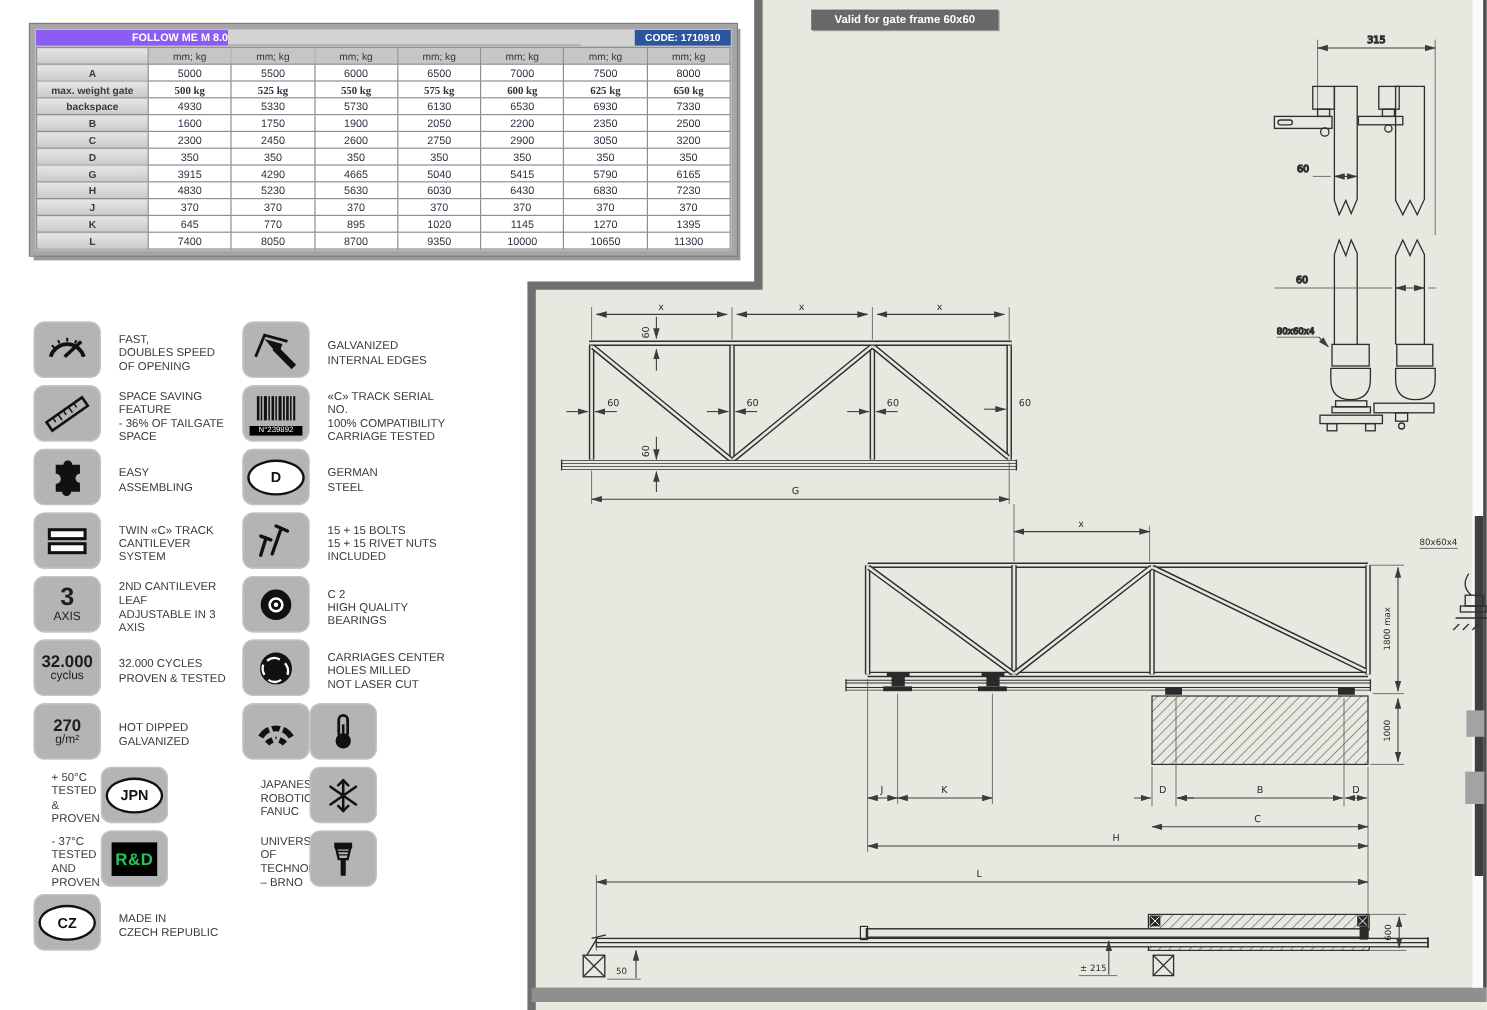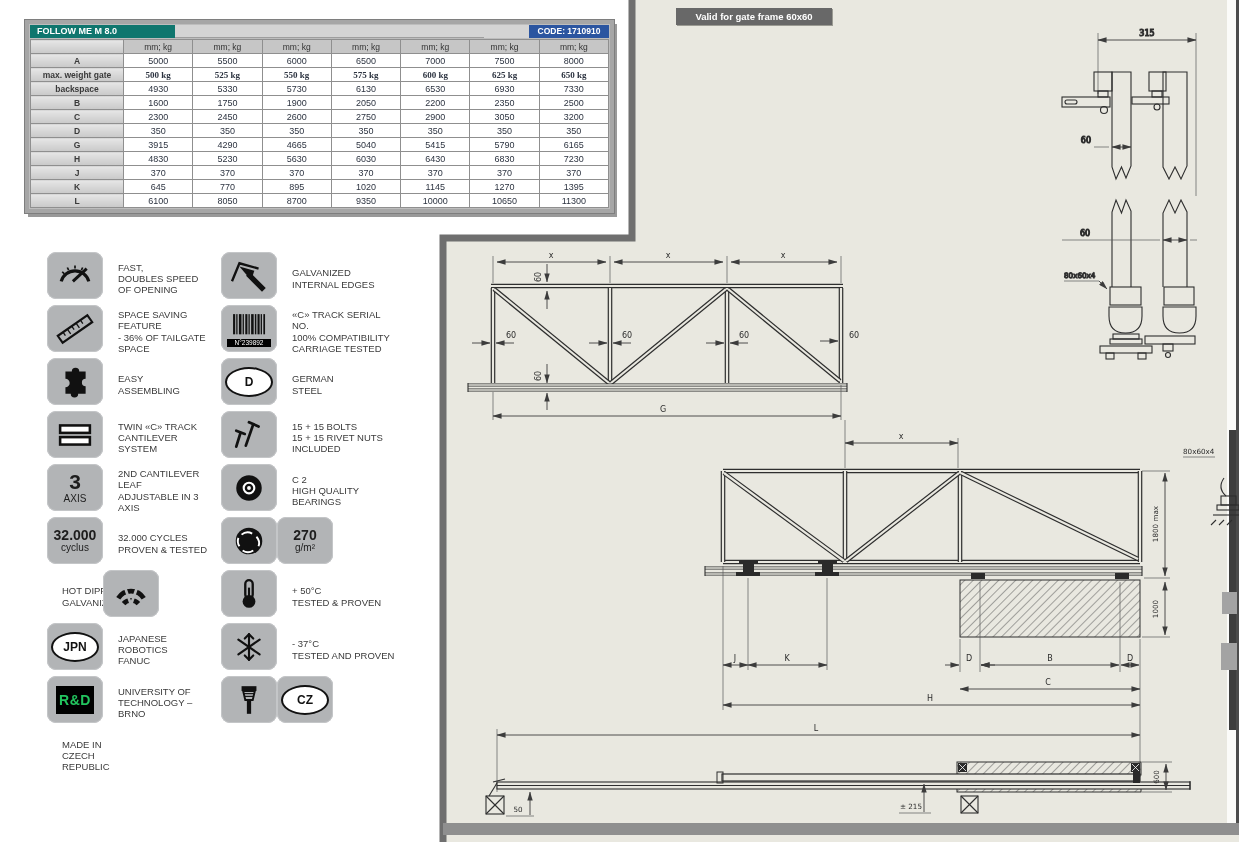--- a/index.html
+++ b/index.html
@@ -21,33 +21,33 @@
   .dim-t.en{text-anchor:end;}
 
   
   .valid-header{position:absolute;left:652px;top:8px;width:156px;height:17px;background:#686868;
     color:#fff;font:bold 9.5px/17px "Liberation Sans",sans-serif;text-align:center;box-shadow:1px 1px 0 #9b9b93;margin-left:24px;}
 
   
   .spec-table{position:absolute;left:25px;top:20px;width:579px;background:#bdbdbd;border:4px solid #a6a6a6;
     outline:1px solid #7e7e7e;box-shadow:3px 4px 0 rgba(70,70,70,.55);padding:1px;}
   .tbar{display:flex;height:13px;background:#d4d4d4;margin-bottom:1px;}
-  .tbar-title{width:138px;background:#0f766e;color:#fff;font:bold 9px/13px "Liberation Sans",sans-serif;padding-left:7px;}
+  .tbar-title{width:138px;background:#8b5cf6;color:#fff;font:bold 9px/13px "Liberation Sans",sans-serif;padding-left:22px;text-align:right;}
   .tbar-fill{flex:1;background:#d4d4d4;border-bottom:1px solid #9e9e9e;}
   .tbar-code{width:80px;background:#2b55a0;color:#fff;font:bold 8.5px/13px "Liberation Sans",sans-serif;text-align:center;margin-left:45px;}
   .spec-table table{width:100%;border-collapse:collapse;background:#fff;table-layout:fixed;}
   .spec-table td{border:1px solid #8f8f8f;font:9px "Liberation Sans",sans-serif;color:#2c3340;text-align:center;
     height:13px;padding:0;overflow:hidden;white-space:nowrap;}
   .spec-table td.lbl{background:linear-gradient(#e6e6e6,#c9c9c9);font-weight:bold;color:#3a3a3a;width:92px;font-size:8.5px;}
   .spec-table thead td{background:#c6c6c6;color:#333;font-size:8.5px;}
   .spec-table td.bold{font-weight:bold;font-family:Liberation Serif, serif;}
 
   
-  #features{position:absolute;left:28px;top:252px;width:380px;display:grid;
-    grid-template-columns:56px 118px 56px 122px;grid-auto-rows:53px;margin-left:19px;}
+  #features{position:absolute;left:28px;top:268px;width:380px;display:grid;
+    grid-template-columns:56px 118px 56px 122px;grid-auto-rows:53px;}
   .tile-wrap{align-self:start;}
   .tile{width:56px;height:47px;background:#b2b4b6;border-radius:9px;display:flex;align-items:center;
     justify-content:center;position:relative;box-shadow:inset 0 0 0 1px #c4c6c8;}
   .f-label{font:9.5px/1.18 "Liberation Sans",sans-serif;color:#3a3a3a;white-space:pre-line;
     display:flex;align-items:center;padding-left:15px;padding-right:2px;}
   .oval{width:44px;height:26px;background:#fff;border:2.5px solid #111;border-radius:50%;
     display:flex;align-items:center;justify-content:center;font:bold 12px "Liberation Sans",sans-serif;color:#111;}
   .rd{width:38px;height:28px;background:#000;color:#22c55e;font:bold 14px "Liberation Sans",sans-serif;
     display:flex;align-items:center;justify-content:center;letter-spacing:.5px;}
   .badge{text-align:center;color:#1d1d1d;}
@@ -445,21 +445,21 @@
             <td>645</td>
             <td>770</td>
             <td>895</td>
             <td>1020</td>
             <td>1145</td>
             <td>1270</td>
             <td>1395</td>
           </tr>
           <tr>
             <td class="lbl">L</td>
-            <td>6100</td>
+            <td>7400</td>
             <td>8050</td>
             <td>8700</td>
             <td>9350</td>
             <td>10000</td>
             <td>10650</td>
             <td>11300</td>
           </tr>
         </tbody>
   </table>
 </div>
@@ -614,20 +614,23 @@
             <circle cx="20" cy="16" r="12.5" fill="#111"></circle>
             <g stroke="#fff" stroke-width="1.8" fill="none">
               <path d="M13,10 a9,9 0 0 1 10,-1"></path>
               <path d="M27,12 a9,9 0 0 1 2,9"></path>
               <path d="M24,25 a9,9 0 0 1 -10,0"></path>
               <path d="M11,21 a9,9 0 0 1 -1,-8"></path>
             </g>
           </svg>
         </div>
       </div>
+      <div class="f-label">CARRIAGES CENTER
+HOLES MILLED
+NOT LASER CUT</div>
       <div class="tile-wrap">
         <div class="tile">
           <div class="badge">
             <span class="b-top">270</span>
             <span class="b-bot">g/m²</span>
           </div>
         </div>
       </div>
       <div class="f-label">HOT DIPPED
 GALVANIZED</div>

